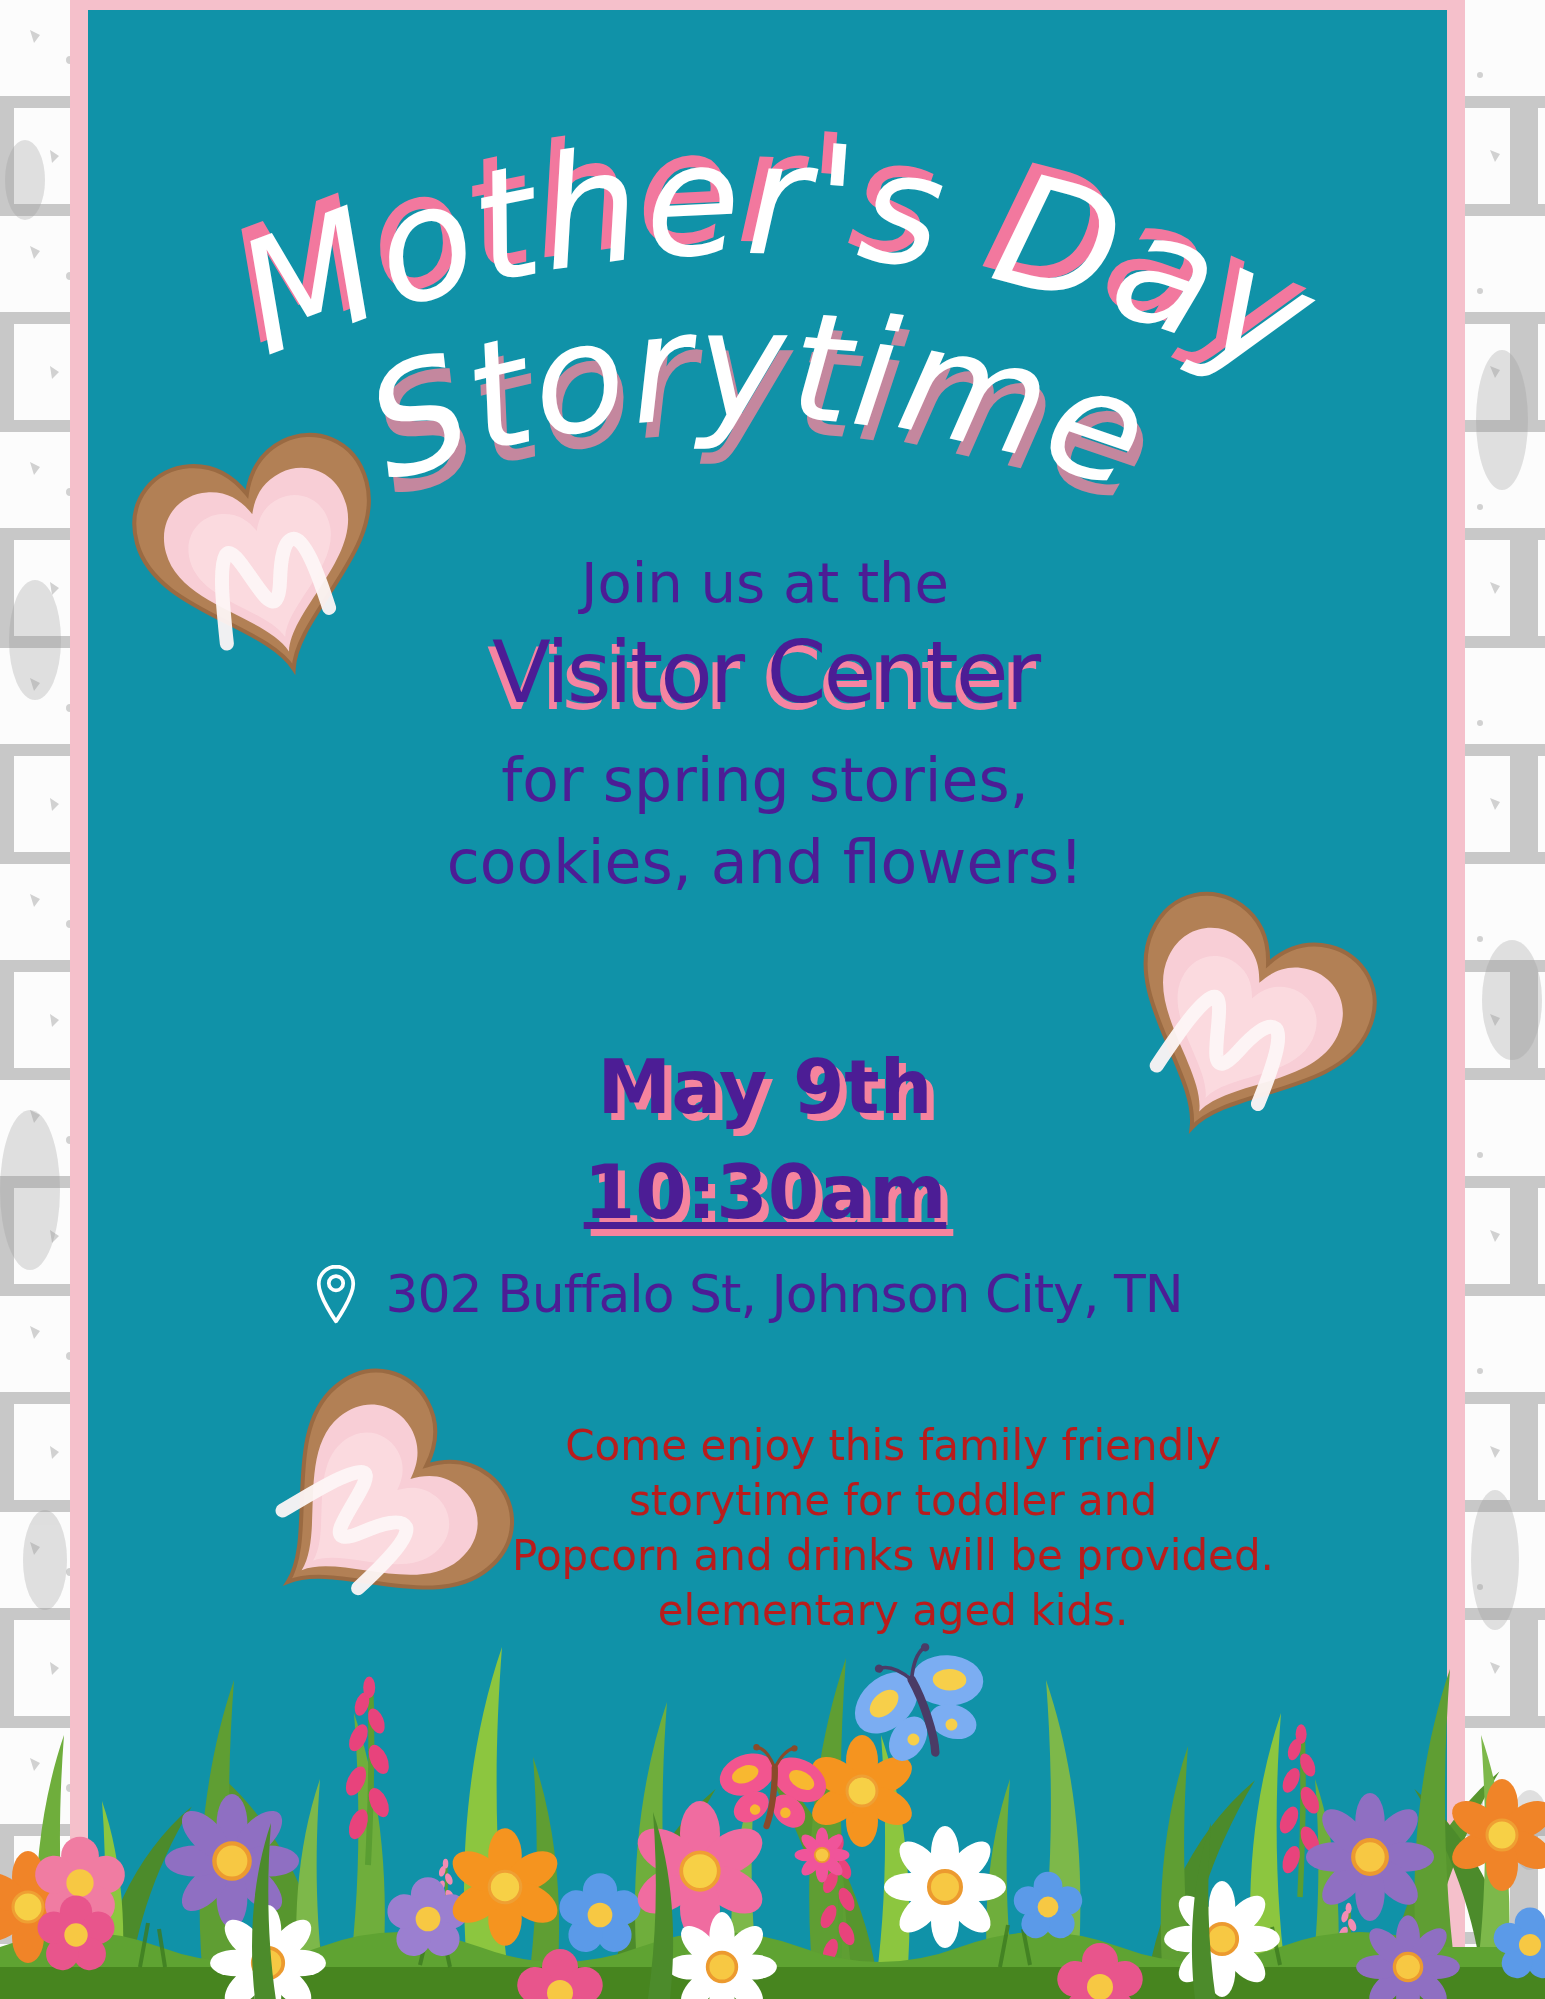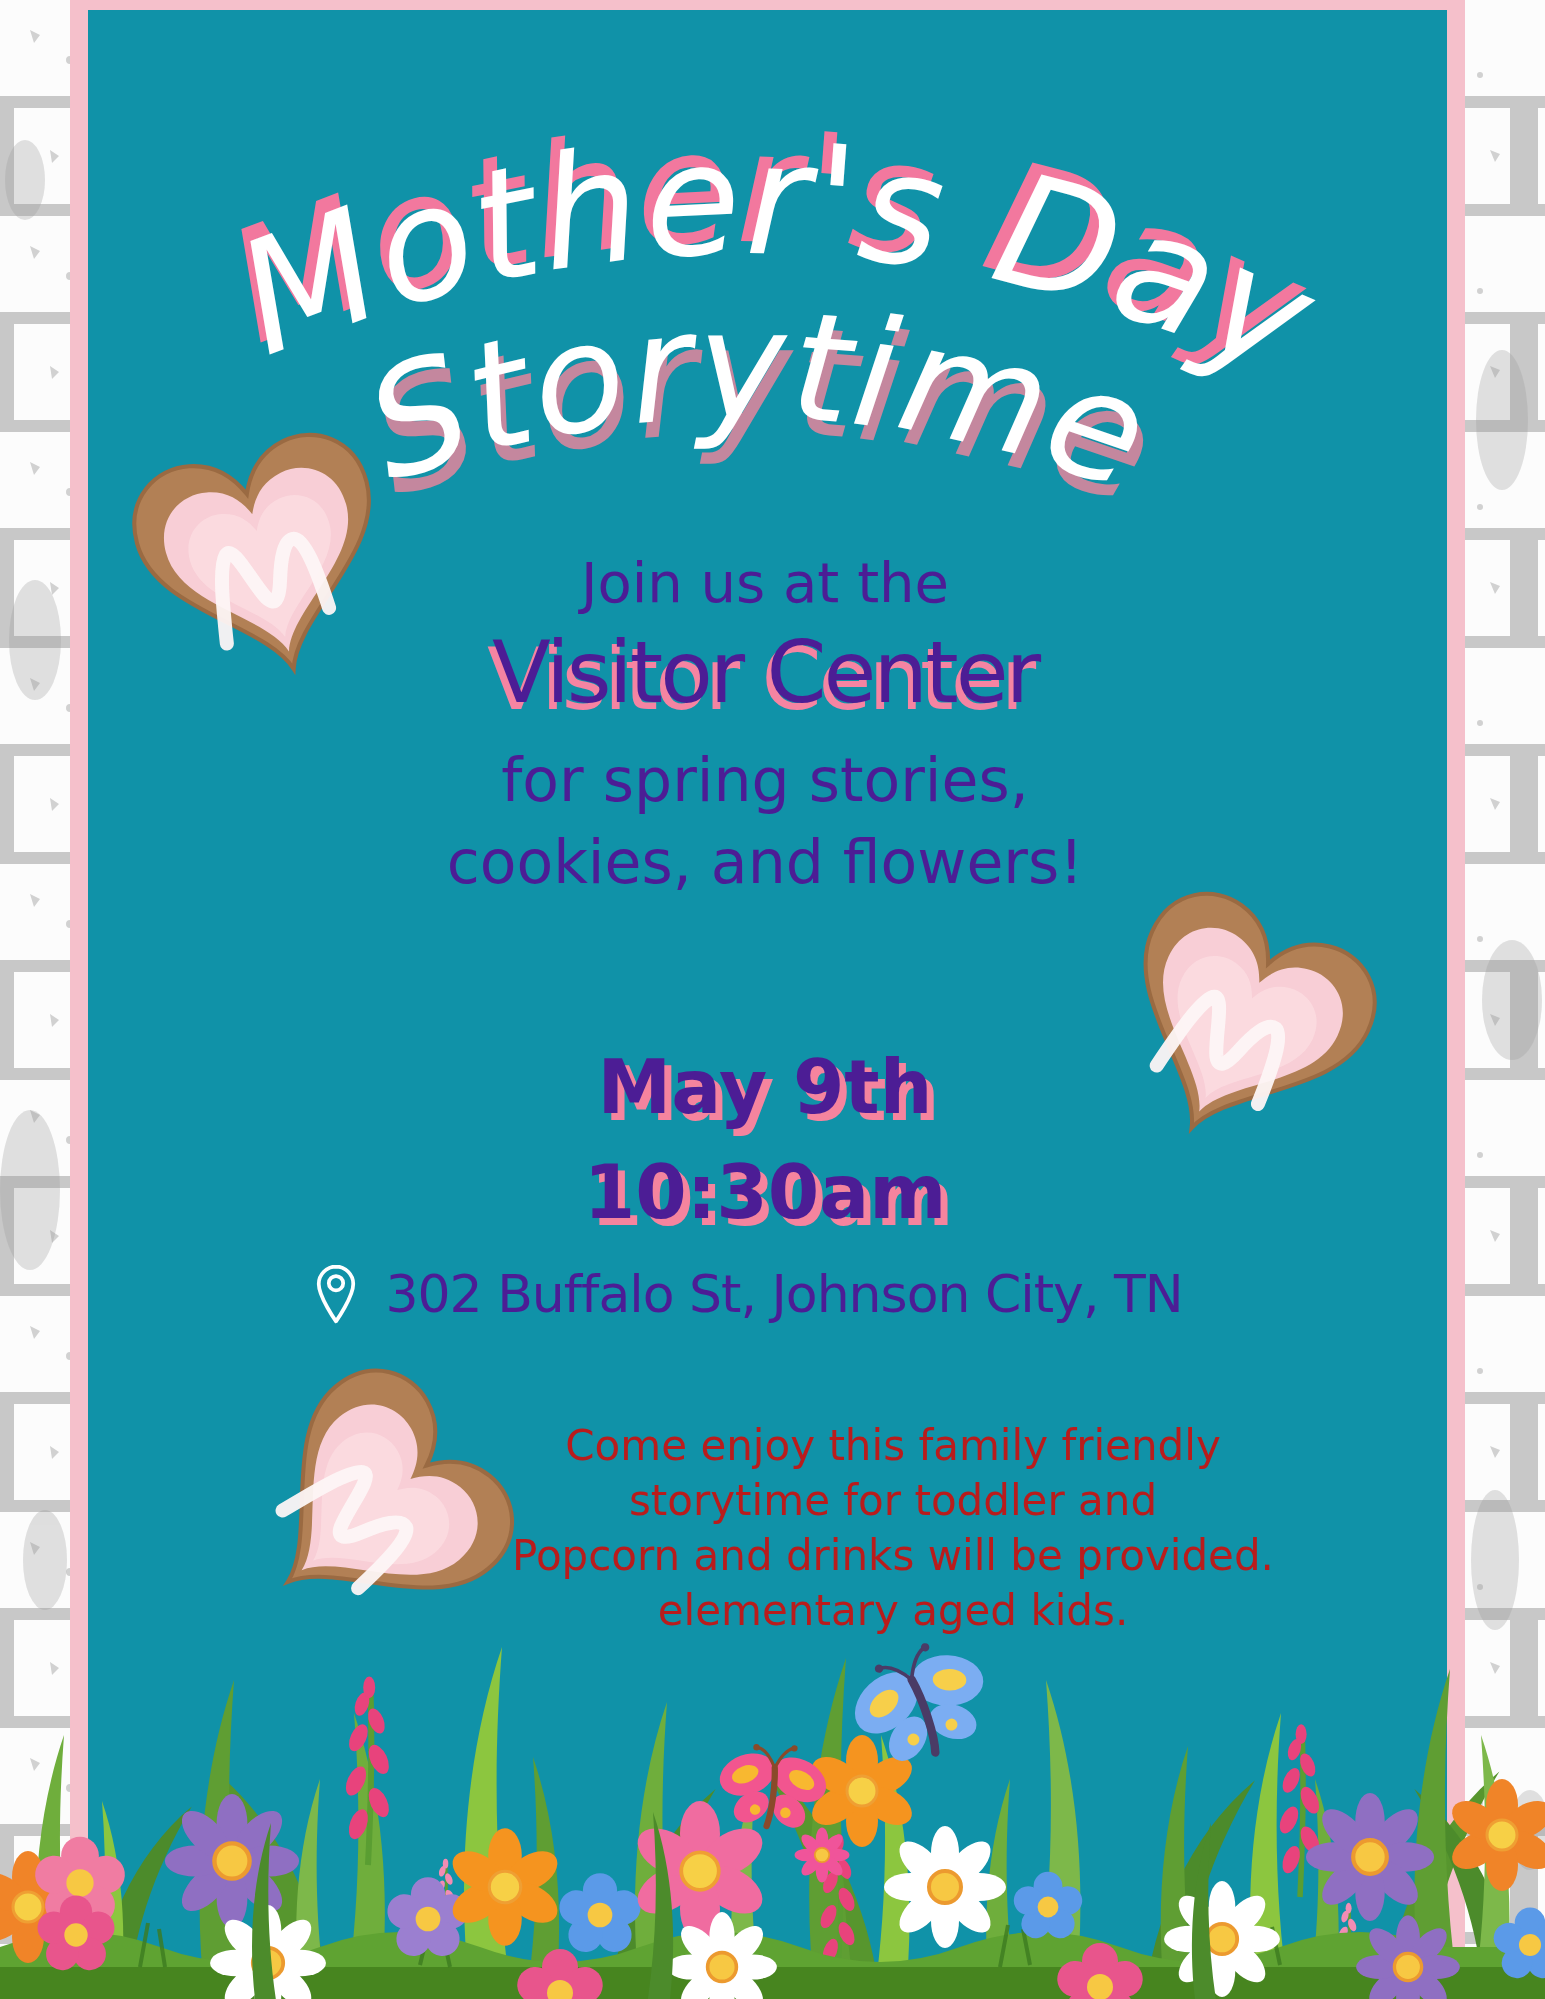--- a/index.html
+++ b/index.html
@@ -12,21 +12,21 @@
   .teal-panel{position:absolute;left:88px;top:10px;width:1359px;height:1989px;background:#1092a8;z-index:2;}
   .title-svg{position:absolute;left:95px;top:30px;width:1360px;height:560px;z-index:4;overflow:visible;}
   .title-text{font-family:"DejaVu Sans", sans-serif;font-style:italic;font-weight:normal;letter-spacing:2px;}
   .cookies-svg{position:absolute;left:0;top:0;width:1545px;height:1999px;z-index:3;overflow:visible;}
   .txt{position:absolute;text-align:center;color:#4c1d95;z-index:4;white-space:nowrap;}
   .intro-line{left:115px;top:550px;width:1300px;font-size:56px;}
   .venue-line{left:115px;top:622px;width:1300px;font-size:86px;letter-spacing:-3px;text-shadow:-5px 7px 0 #f584a2;}
   .tag1-line{left:115px;top:745px;width:1300px;font-size:60px;}
   .tag2-line{left:115px;top:827px;width:1300px;font-size:60px;}
   .date-line{left:165px;top:1044px;width:1200px;font-size:74px;font-weight:bold;text-shadow:7px 7px 0 #f5849e;}
-  .time-line{left:165px;top:1149px;width:1200px;font-size:74px;font-weight:bold;text-shadow:7px 7px 0 #f5849e;}
+  .time-line{left:165px;top:1149px;width:1200px;font-size:74px;font-weight:bold;text-shadow:7px 7px 0 #f5849e;text-decoration:underline;}
   .address-row{left:88px;top:1262px;width:1320px;display:flex;align-items:center;justify-content:center;gap:26px;}
   .address-text{font-size:52px;letter-spacing:-1px;}
   .details-block{left:268px;top:1418px;width:1250px;font-size:42px;line-height:55px;color:#b91c1c;}
   .garden-svg{position:absolute;left:0;top:1615px;width:1545px;height:384px;z-index:5;overflow:visible;}
 </style>
 </head>
 <body>
 
 <div class="canvas">
 

